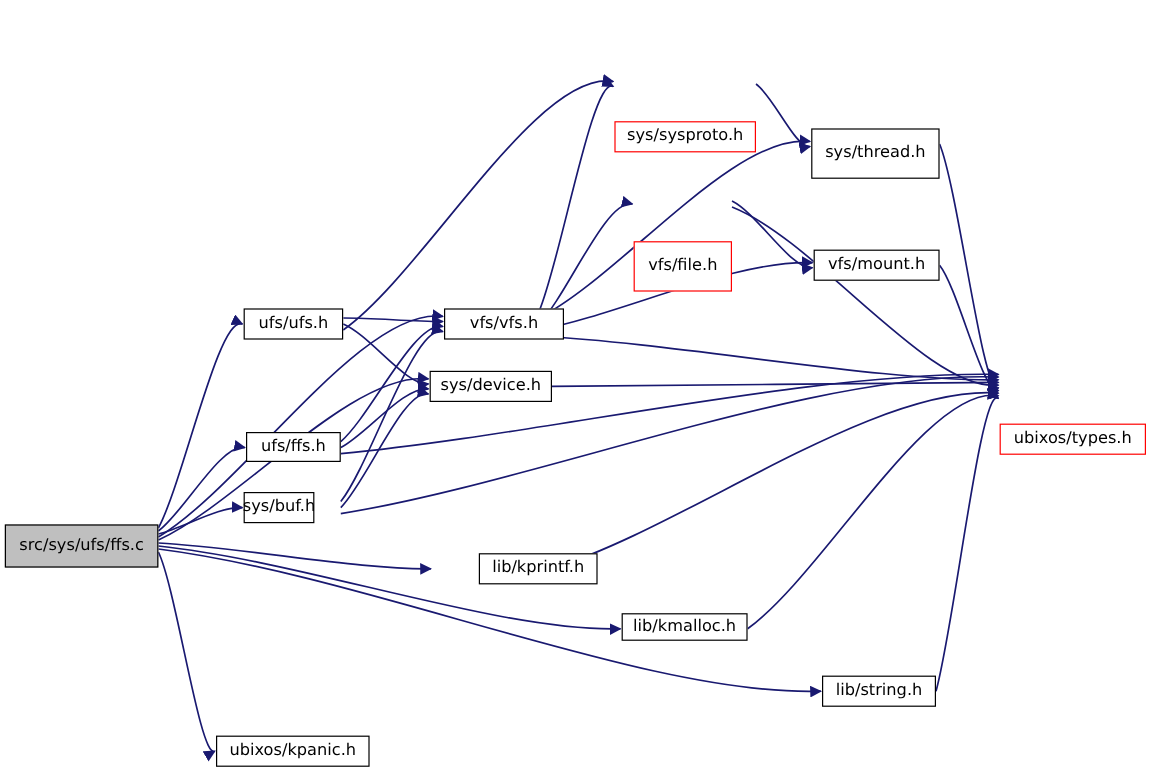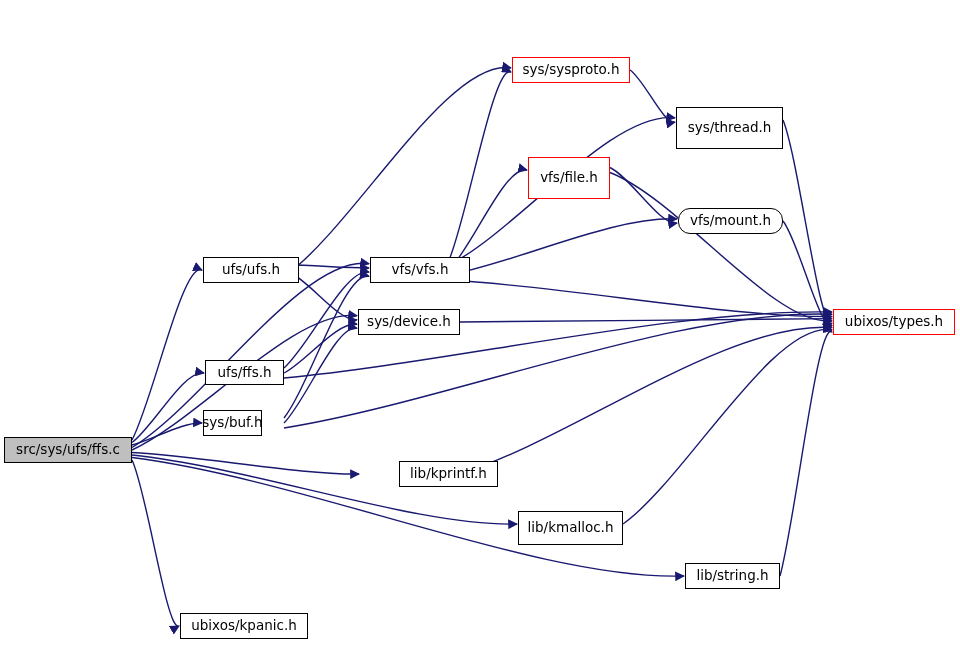--- a/index.html
+++ b/index.html
@@ -37,20 +37,21 @@
     white-space: nowrap;
     letter-spacing: 0px;
   }
   .node.root {
     background: #bfbfbf;
     border-color: #000000;
   }
   .node.red {
     border-color: #ff0000;
     border-width: 1px;
+    margin-top: 44px;
   }
   .node-label {
     display: block;
     padding: 0 6px;
   }
 </style>
 </head>
 <body>
 
 <div id="graph-canvas">
@@ -92,60 +93,60 @@
         <path d="M 610,172.5 C 681.04,200.5455 774.28,327.12122222222223 832,320.8888888888889"></path>
         <path d="M 783,120 C 798.68,158.388 819.26,331.64177777777775 832,323.1111111111111"></path>
         <path d="M 783,221 C 798.68,240.719 819.26,329.7153333333333 832,325.3333333333333"></path>
         <path d="M 459,474 C 570.9,440.17133333333334 727.56,320.1747555555555 832,327.55555555555554"></path>
         <path d="M 623,524 C 685.7,479.13466666666665 773.48,319.9889777777778 832,329.77777777777777"></path>
         <path d="M 780,576 C 795.6,519.636 817.44,319.7024 832,332"></path>
       </g>
   </svg>
 
   <div id="nodes">
-      <div class="node root" style="left: 4px; top: 437px; width: 128px; height: 26px;">
+      <div class="node root" style="left: 4px; top: 437px; width: 128px; height: 36px;">
         <span class="node-label">src/sys/ufs/ffs.c</span>
       </div>
-      <div class="node" style="left: 203px; top: 257px; width: 96px; height: 26px;">
+      <div class="node" style="left: 203px; top: 257px; width: 83px; height: 26px;">
         <span class="node-label">ufs/ufs.h</span>
       </div>
       <div class="node" style="left: 205px; top: 360px; width: 79px; height: 25px;">
         <span class="node-label">ufs/ffs.h</span>
       </div>
       <div class="node" style="left: 203px; top: 410px; width: 59px; height: 26px;">
         <span class="node-label">sys/buf.h</span>
       </div>
       <div class="node" style="left: 370px; top: 257px; width: 100px; height: 26px; text-align: right;">
         <span class="node-label">vfs/vfs.h</span>
       </div>
       <div class="node" style="left: 358px; top: 309px; width: 102px; height: 26px;">
         <span class="node-label">sys/device.h</span>
       </div>
       <div class="node" style="left: 360px; top: 461px; width: 99px; height: 26px; margin-left: 39px;">
         <span class="node-label">lib/kprintf.h</span>
       </div>
-      <div class="node" style="left: 518px; top: 511px; width: 105px; height: 34px;">
+      <div class="node" style="left: 518px; top: 511px; width: 105px; height: 23px;">
         <span class="node-label">lib/kmalloc.h</span>
       </div>
       <div class="node" style="left: 685px; top: 563px; width: 95px; height: 26px;">
         <span class="node-label">lib/string.h</span>
       </div>
       <div class="node" style="left: 180px; top: 613px; width: 128px; height: 26px;">
         <span class="node-label">ubixos/kpanic.h</span>
       </div>
       <div class="node red" style="left: 512px; top: 57px; width: 118px; height: 26px;">
         <span class="node-label">sys/sysproto.h</span>
       </div>
       <div class="node" style="left: 676px; top: 107px; width: 107px; height: 42px;">
         <span class="node-label">sys/thread.h</span>
       </div>
       <div class="node red" style="left: 528px; top: 157px; width: 82px; height: 42px;">
         <span class="node-label">vfs/file.h</span>
       </div>
-      <div class="node" style="left: 678px; top: 208px; width: 105px; height: 26px; border-radius: 12px;">
+      <div class="node" style="left: 678px; top: 208px; width: 105px; height: 26px;">
         <span class="node-label">vfs/mount.h</span>
       </div>
       <div class="node red" style="left: 833px; top: 309px; width: 122px; height: 26px;">
         <span class="node-label">ubixos/types.h</span>
       </div>
     </div>
 
 </div>
 
 </body></html>

